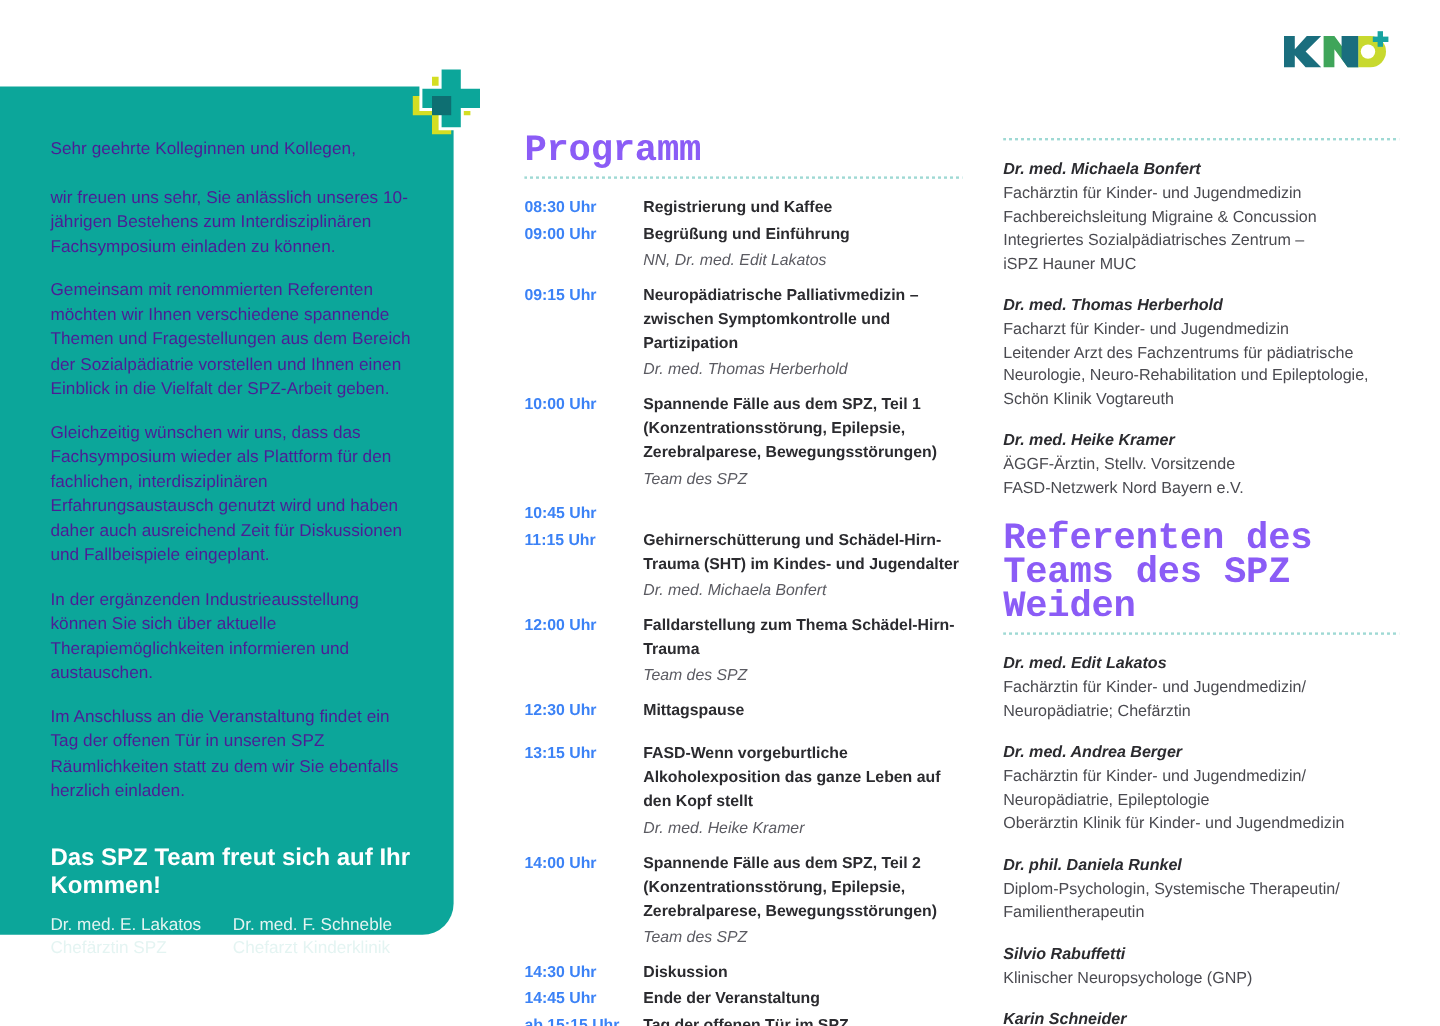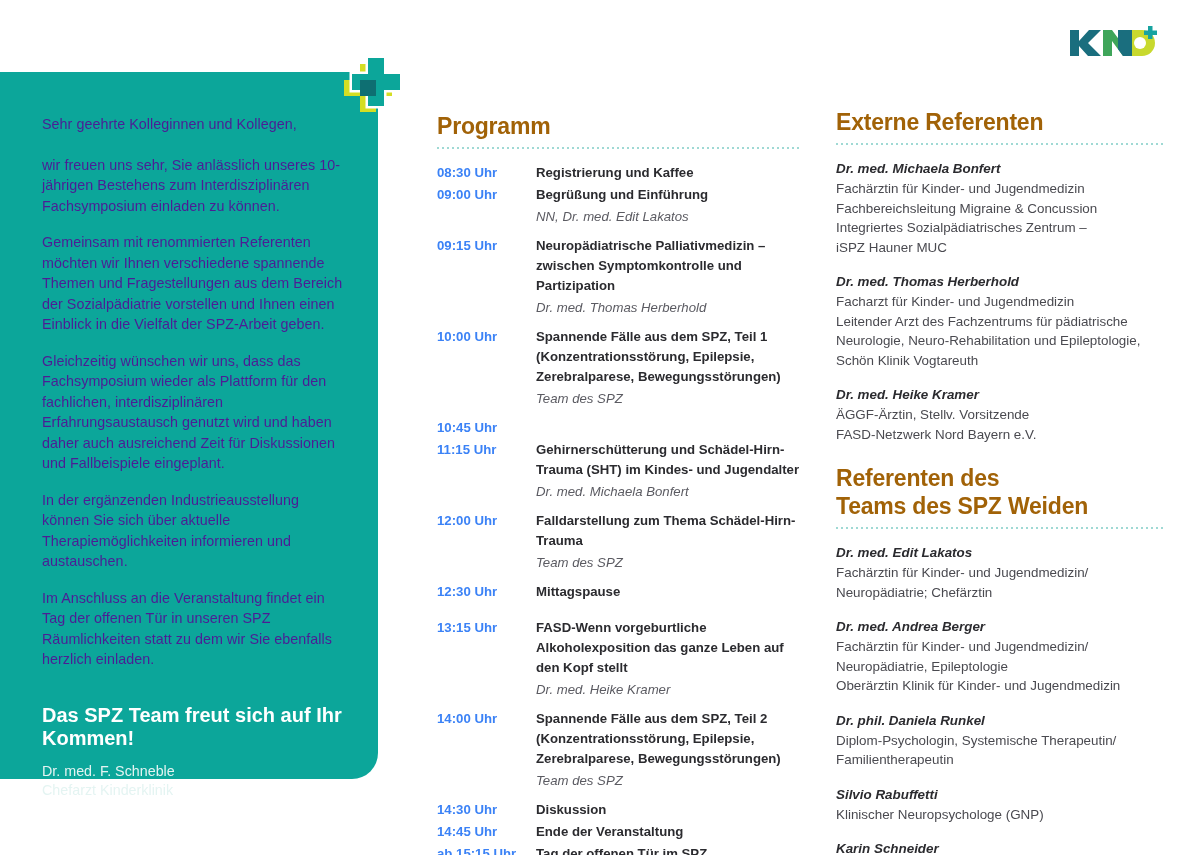--- a/index.html
+++ b/index.html
@@ -82,24 +82,24 @@
 
   
   #speakers-column {
     position: absolute;
     left: 836px;
     top: 108px;
     width: 330px;
   }
 
   .section-heading {
-    color: #a16207;
-    font-family: Liberation Sans, sans-serif;
-    font-weight: bold;
-    font-size: 23px;
+    color: #8b5cf6;
+    font-family: Liberation Mono, monospace;
+    font-weight: bold;
+    font-size: 31px;
     line-height: 28px;
     letter-spacing: -0.2px;
   }
 
   .dotted-rule {
     height: 2px;
     margin-top: 7px;
     margin-bottom: 14px;
     background-image: repeating-linear-gradient(
       to right, #9FD9D4 0px, #9FD9D4 2px, transparent 2px, transparent 5px);
@@ -177,20 +177,24 @@
   <p class="para">wir freuen uns sehr, Sie anlässlich unseres 10-jährigen Bestehens zum Interdisziplinären Fachsymposium einladen zu können.</p>
   <p class="para">Gemeinsam mit renommierten Referenten möchten wir Ihnen verschiedene spannende Themen und Fragestellungen aus dem Bereich der Sozialpädiatrie vorstellen und Ihnen einen Einblick in die Vielfalt der SPZ-Arbeit geben.</p>
   <p class="para">Gleichzeitig wünschen wir uns, dass das Fachsymposium wieder als Plattform für den fachlichen, interdisziplinären Erfahrungsaustausch genutzt wird und haben daher auch ausreichend Zeit für Diskussionen und Fallbeispiele eingeplant.</p>
   <p class="para">In der ergänzenden Industrieausstellung können Sie sich über aktuelle Therapiemöglichkeiten informieren und austauschen.</p>
   <p class="para">Im Anschluss an die Veranstaltung findet ein Tag der offenen Tür in unseren SPZ Räumlichkeiten statt zu dem wir Sie ebenfalls herzlich einladen.</p>
 
   <div id="signoff-heading">Das SPZ Team freut sich auf Ihr Kommen!</div>
 
   <div id="signoff-people">
     <div class="person">
+      <div>Dr. med. E. Lakatos</div>
+      <div>Chefärztin SPZ</div>
+    </div>
+    <div class="person">
       <div>Dr. med. F. Schneble</div>
       <div>Chefarzt Kinderklinik</div>
     </div>
   </div>
 </section>
 
 <div id="deco-cross">
   <svg viewBox="0 0 84 60" width="84" height="60" aria-hidden="true">
 
     <path d="M20,22 L36,22 L36,6 L52,6 L52,22 L68,22 L68,38 L52,38 L52,54 L36,54 L36,38 L20,38 Z" transform="translate(-8,6)" fill="#D4DE23"></path>
@@ -294,21 +298,20 @@
       <div class="prog-row">
         <div class="prog-time">ab 15:15 Uhr</div>
         <div class="prog-body">
           <div class="prog-title">Tag der offenen Tür im SPZ</div>
         </div>
       </div>
     </div>
 </section>
 
 <section id="speakers-column">
-  <h2 class="section-heading">Externe Referenten</h2>
   <div class="dotted-rule"></div>
   <div id="external-speakers-list">
       <div class="speaker-entry">
         <div class="speaker-name">Dr. med. Michaela Bonfert</div>
         <div class="speaker-role">Fachärztin für Kinder- und Jugendmedizin</div>
         <div class="speaker-role">Fachbereichsleitung Migraine &amp; Concussion</div>
         <div class="speaker-role">Integriertes Sozialpädiatrisches Zentrum –</div>
         <div class="speaker-role">iSPZ Hauner MUC</div>
       </div>
       <div class="speaker-entry">

